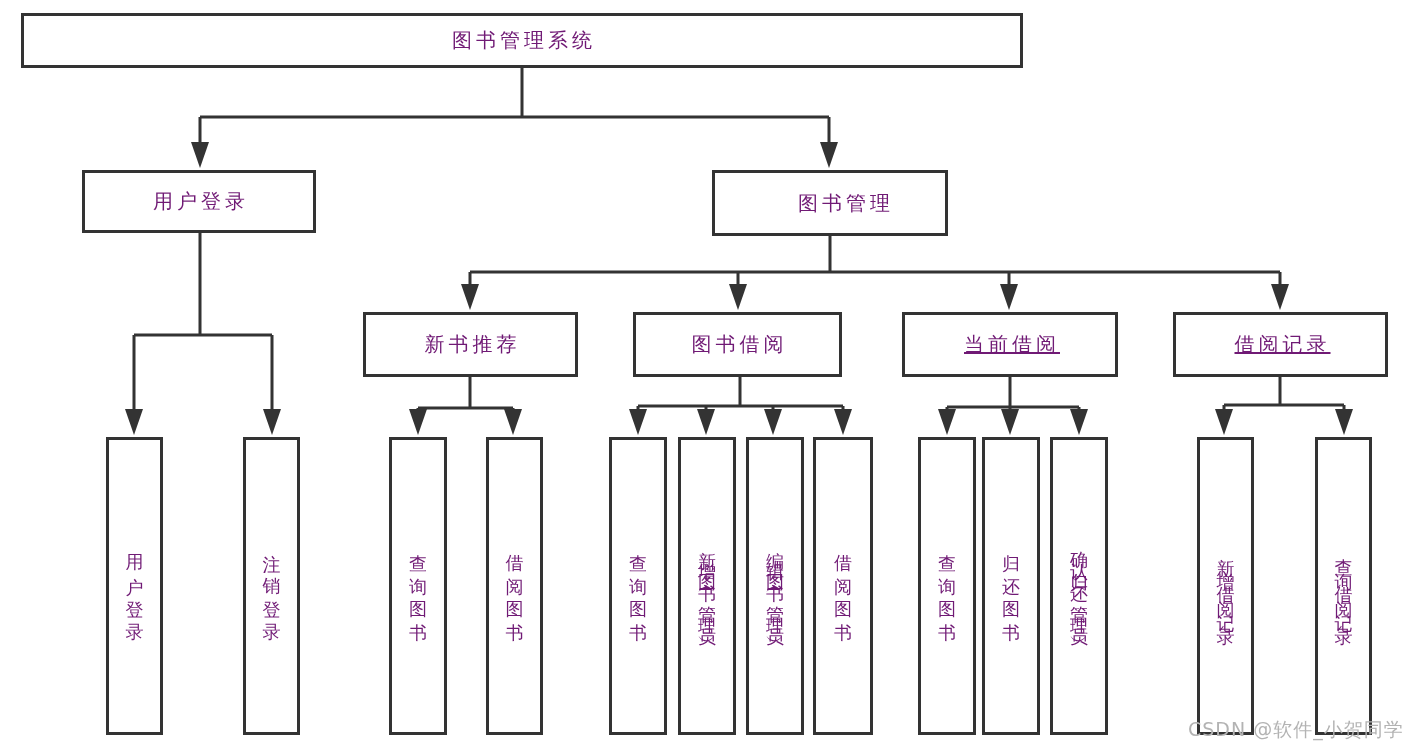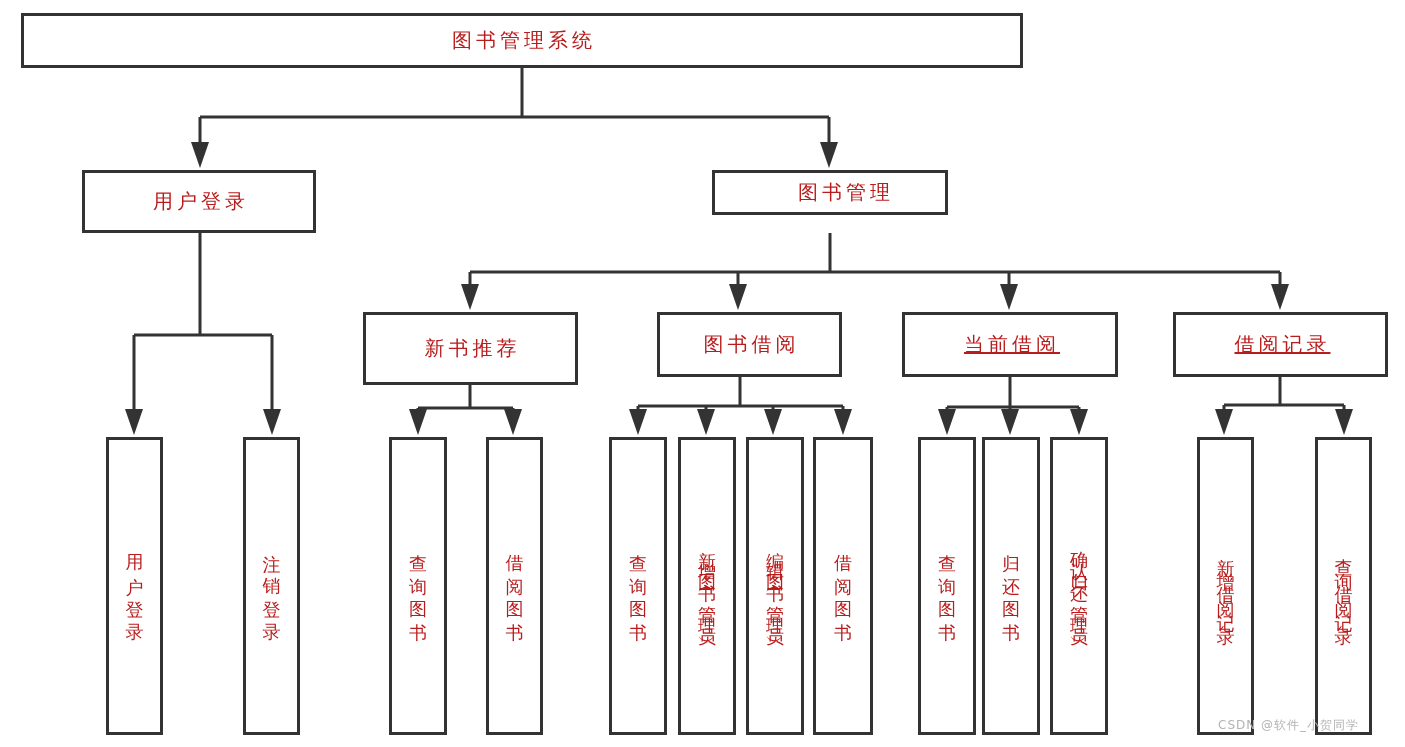--- a/index.html
+++ b/index.html
@@ -12,58 +12,58 @@
   }
   #wires{position:absolute;left:0;top:0;width:1405px;height:747px;pointer-events:none;}
   #wires path{stroke:#333333;stroke-width:3;fill:none;}
   #wires polygon{fill:#333333;stroke:none;}
   .box{
     position:absolute;
     border:3px solid #333333;
     background:#ffffff;
     box-sizing:border-box;
     display:flex;align-items:center;justify-content:center;
-    color:#b91c1c;
+    color:#701a75;
   }
   .hbox{font-size:20px;letter-spacing:4px;text-indent:4px;white-space:nowrap;}
   .leaf span{
     writing-mode:vertical-rl;
     text-orientation:mixed;
     font-size:18px;
     line-height:1;
     white-space:nowrap;
   }
   .ls4 span{letter-spacing:23px;}
   .ls6 span{letter-spacing:14px;}
   .ls9 span{letter-spacing:11px;}
   
   .n-root{left:21px;top:13px;width:1002px;height:55px;}
   .n-login{left:82px;top:170px;width:234px;height:63px;}
-  .n-mgmt{left:712px;top:170px;width:236px;height:45px;padding-left:28px;}
-  .n-newrec{left:363px;top:312px;width:215px;height:73px;text-align:right;}
-  .n-borrow{left:657px;top:312px;width:185px;height:65px;}
+  .n-mgmt{left:712px;top:170px;width:236px;height:66px;padding-left:28px;}
+  .n-newrec{left:363px;top:312px;width:215px;height:65px;text-align:right;}
+  .n-borrow{left:633px;top:312px;width:209px;height:65px;}
   .n-current{left:902px;top:312px;width:216px;height:65px;text-decoration:underline;}
   .n-record{left:1173px;top:312px;width:215px;height:65px;text-decoration:underline;}
   .leaf{top:437px;height:298px;}
   .l-ul{left:106px;width:57px;}
   .l-lo{left:243px;width:57px;}
   .l-nq{left:389px;width:58px;}
   .l-nb{left:486px;width:57px;}
   .l-bq{left:609px;width:58px;}
   .l-ba{left:678px;width:58px;}
   .l-be{left:746px;width:58px;}
   .l-bb{left:813px;width:60px;}
   .l-cq{left:918px;width:58px;}
   .l-cr{left:982px;width:58px;}
   .l-cc{left:1050px;width:58px;}
   .l-ra{left:1197px;width:57px;}
   .l-rq{left:1315px;width:57px;}
   .watermark{
-    position:absolute;left:1218px;top:717px;
-    font-size:12px;color:#b3b3b3;letter-spacing:1px;white-space:nowrap;
+    position:absolute;left:1188px;top:717px;
+    font-size:19px;color:#b3b3b3;letter-spacing:1px;white-space:nowrap;
   }
 </style>
 </head>
 <body>
 
 <div id="canvas">
 
   <svg id="wires" viewBox="0 0 1405 747" xmlns="http://www.w3.org/2000/svg">
 
     <g>

